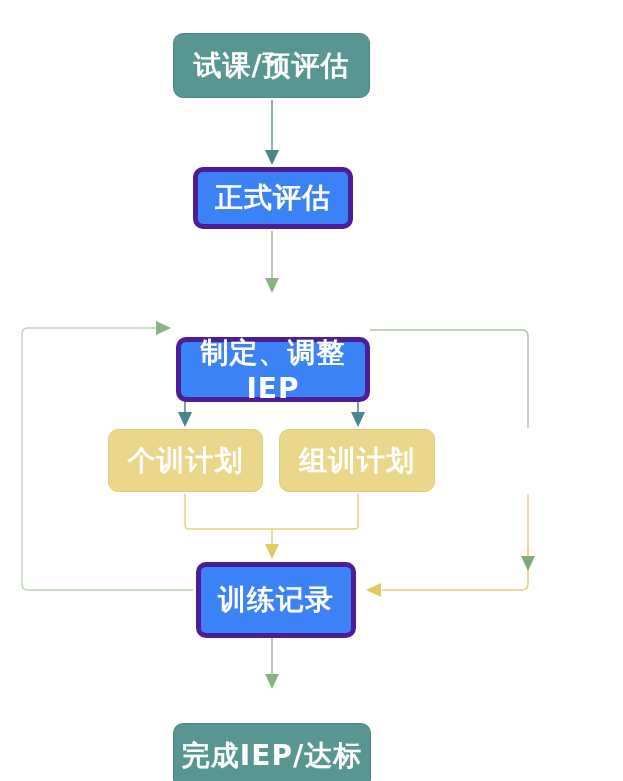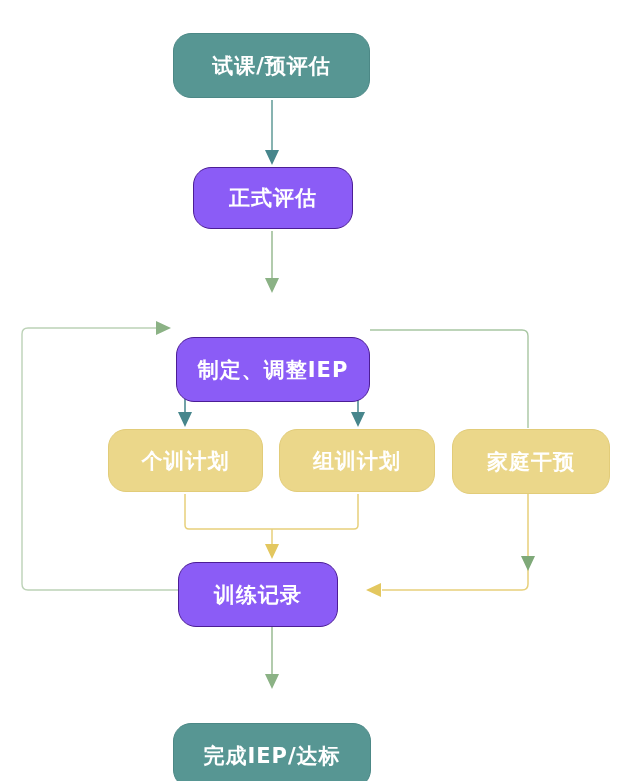--- a/index.html
+++ b/index.html
@@ -21,47 +21,47 @@
     top: 0;
     width: 623px;
     height: 781px;
     pointer-events: none;
   }
   .node {
     position: absolute;
     display: flex;
     align-items: center;
     justify-content: center;
-    border-radius: 18px;
+    border-radius: 10px;
     color: #ffffff;
     font-weight: 700;
-    font-size: 21px;
+    font-size: 28px;
     letter-spacing: 1px;
     text-align: center;
     box-sizing: border-box;
   }
   .node-teal {
     background: #579693;
     border: 1px solid #4c8886;
   }
   .node-green {
-    background: #8b5cf6;
-    border: 1px solid #4c1d95;
+    background: #3b82f6;
+    border: 5px solid #4c1d95;
   }
   .node-yellow {
     background: #ebd78a;
     border: 1px solid #e2cc79;
   }
   .n-trial      { left: 173px; top: 33px;  width: 197px; height: 65px; }
   .n-formal     { left: 193px; top: 167px; width: 160px; height: 62px; }
   .n-iep        { left: 176px; top: 297px; width: 194px; height: 65px; margin-top: 40px; }
   .n-individual { left: 108px; top: 429px; width: 155px; height: 63px; }
   .n-group      { left: 279px; top: 429px; width: 156px; height: 63px; }
   .n-family     { left: 452px; top: 429px; width: 158px; height: 65px; }
-  .n-record     { left: 178px; top: 562px; width: 160px; height: 65px; }
+  .n-record     { left: 196px; top: 562px; width: 160px; height: 76px; }
   .n-complete   { left: 173px; top: 723px; width: 198px; height: 65px; }
 </style>
 </head>
 <body>
 
 <div class="canvas">
 
   <svg class="edges-svg" viewBox="0 0 623 781" xmlns="http://www.w3.org/2000/svg">
 
     <path d="M272,100 L272,151" stroke="#69a09d" stroke-width="1.6" fill="none"></path>
@@ -104,23 +104,20 @@
   </div>
 
   <div class="node node-yellow n-individual">
     <span>个训计划</span>
   </div>
 
   <div class="node node-yellow n-group">
     <span>组训计划</span>
   </div>
 
-  <div class="node node-yellow n-family">
-    <span>家庭干预</span>
-  </div>
 
   <div class="node node-green n-record">
     <span>训练记录</span>
   </div>
 
   <div class="node node-teal n-complete">
     <span>完成IEP/达标</span>
   </div>
 
 </div>

